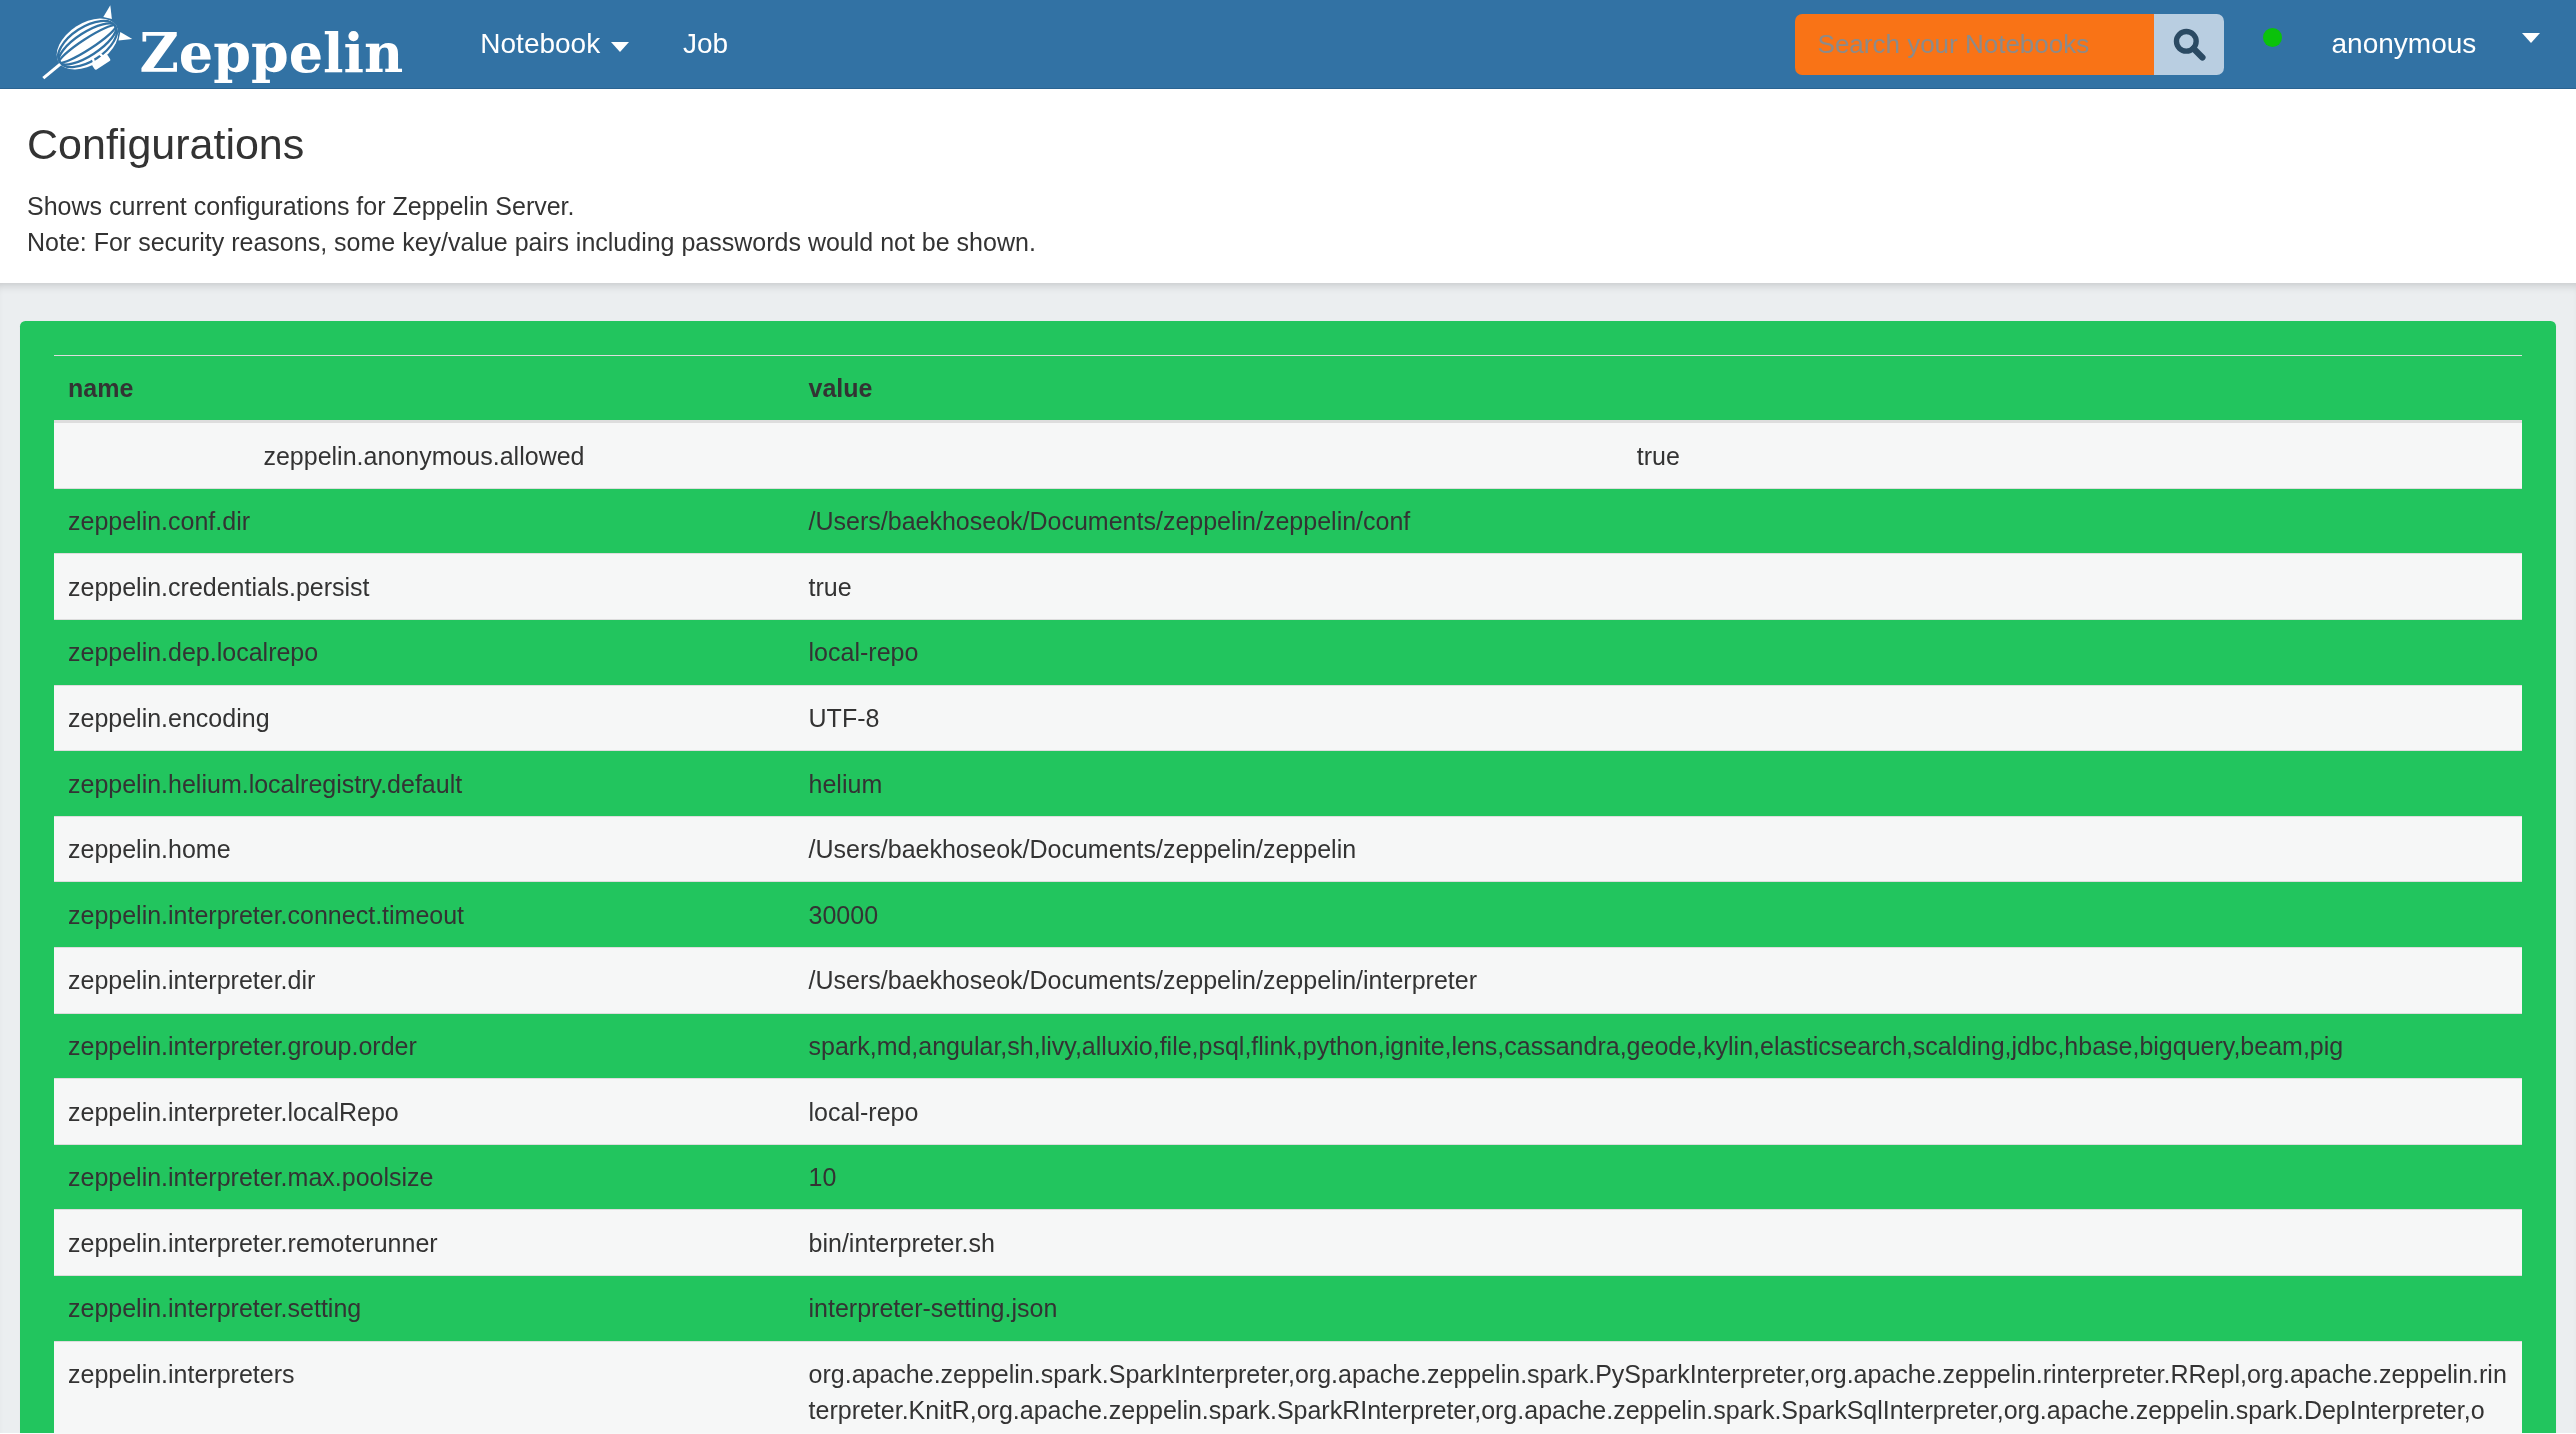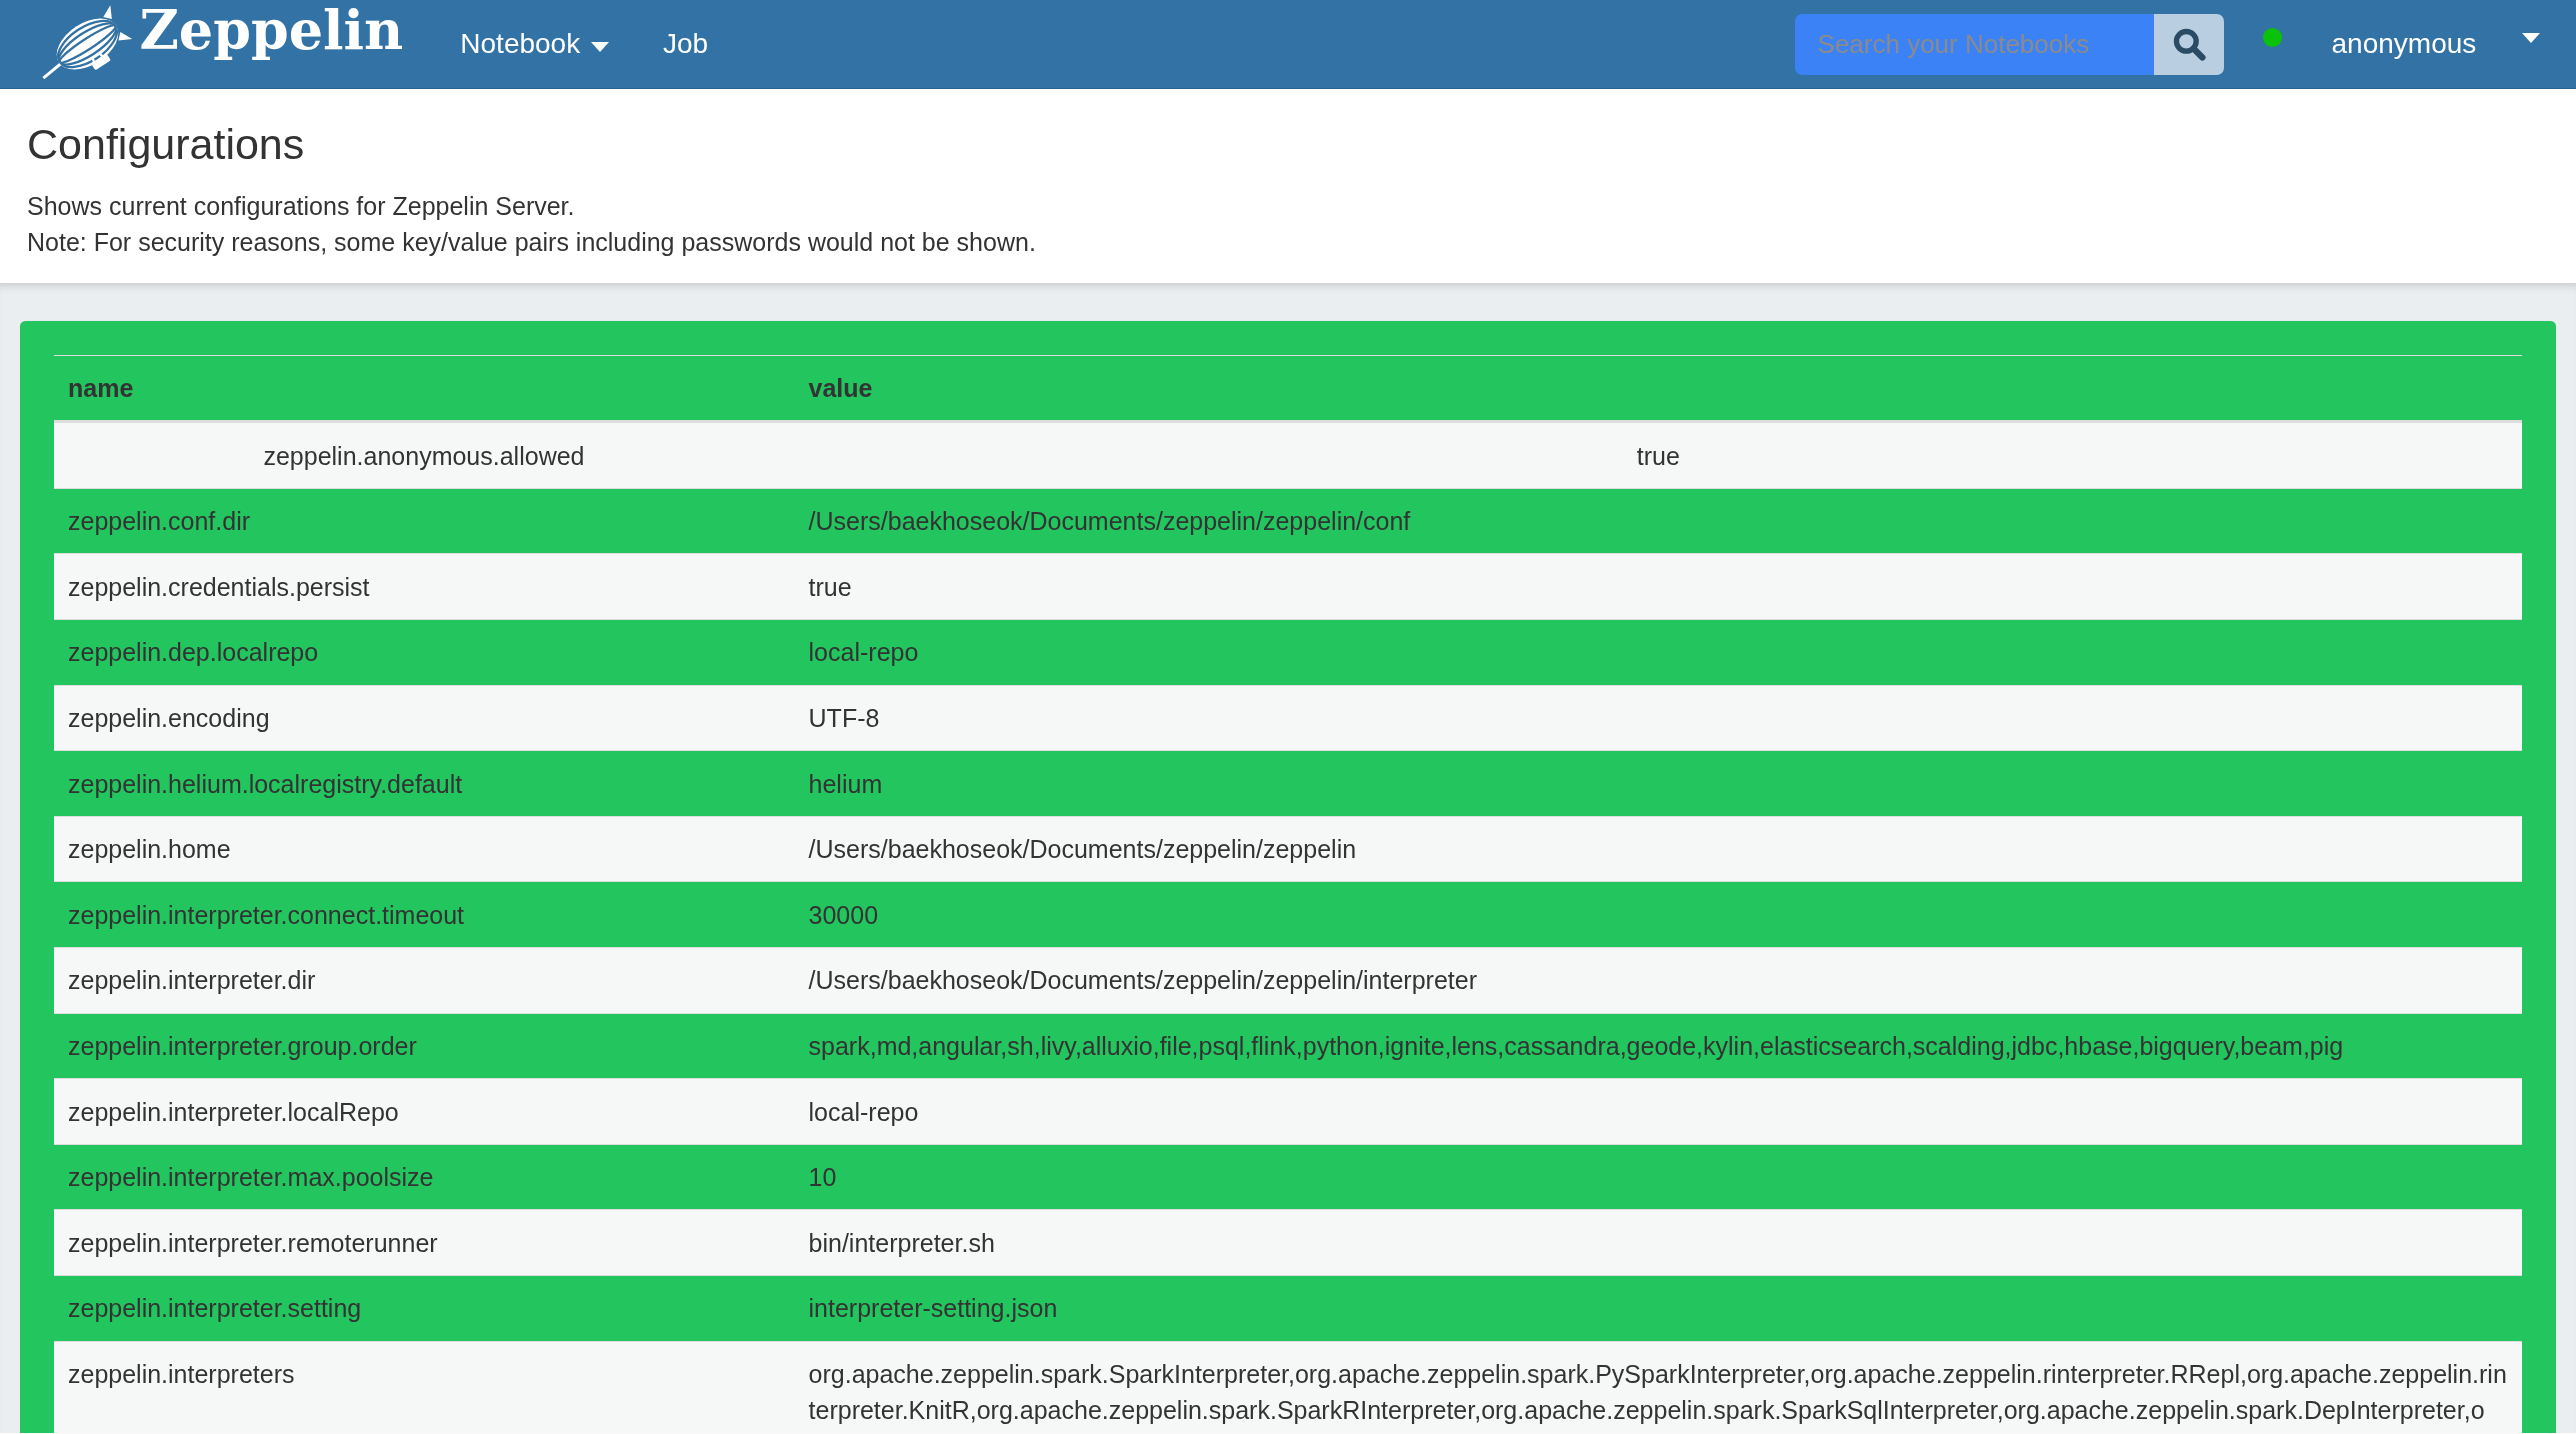--- a/index.html
+++ b/index.html
@@ -9,21 +9,21 @@
     font-family:"Liberation Sans","DejaVu Sans",sans-serif;
     color:#333; background:#fff;
     -webkit-font-smoothing:antialiased;
   }
 
   
   .navbar {
     height:89px; background:#3272a4; border-bottom:1.8px solid #2a6391;
     display:flex; align-items:center; padding:0 36px 0 41px;
   }
-  .brand { display:flex; align-items:flex-start; margin-right:30px; }
+  .brand { display:flex; align-items:flex-end; margin-right:50px; }
   .brand-icon { width:93px; height:82px; margin-right:5.4px; flex:none; }
   .brand-text {
     font-family:"DejaVu Serif","Liberation Serif",serif;
     font-weight:700; font-size:54px; color:#fff; line-height:1;
     letter-spacing:0px; padding-bottom:5.4px;
   }
   .nav-links { display:flex; align-items:center; height:100%; }
   .nav-link {
     display:flex; align-items:center; height:100%;
     padding:16px 27px; color:#fff; font-size:28px; cursor:pointer;
@@ -32,21 +32,21 @@
     display:inline-block; width:0; height:0; margin-left:10.7px; margin-top:5.4px;
     border-left:9px solid transparent; border-right:9px solid transparent;
     border-top:10.7px solid #fff;
   }
   .search-group {
     margin-left:auto; display:flex; width:429px; height:61px;
     border-radius:7.2px; overflow:hidden;
   }
   .search-input {
     flex:1; min-width:0; border:none; outline:none; padding:0 23px;
-    font-size:26px; font-family:inherit; color:#333; background:#3b82f6;
+    font-size:26px; font-family:inherit; color:#333; background:#f97316;
   }
   .search-input::placeholder { color:#8b8b8b; }
   .search-btn {
     width:70px; border:none; background:#b9cee1; cursor:pointer;
     display:flex; align-items:center; justify-content:center; padding:0;
   }
   .user {
     display:flex; align-items:flex-start; margin-left:39px; cursor:pointer;gap:35px;
   }
   .status-dot {

